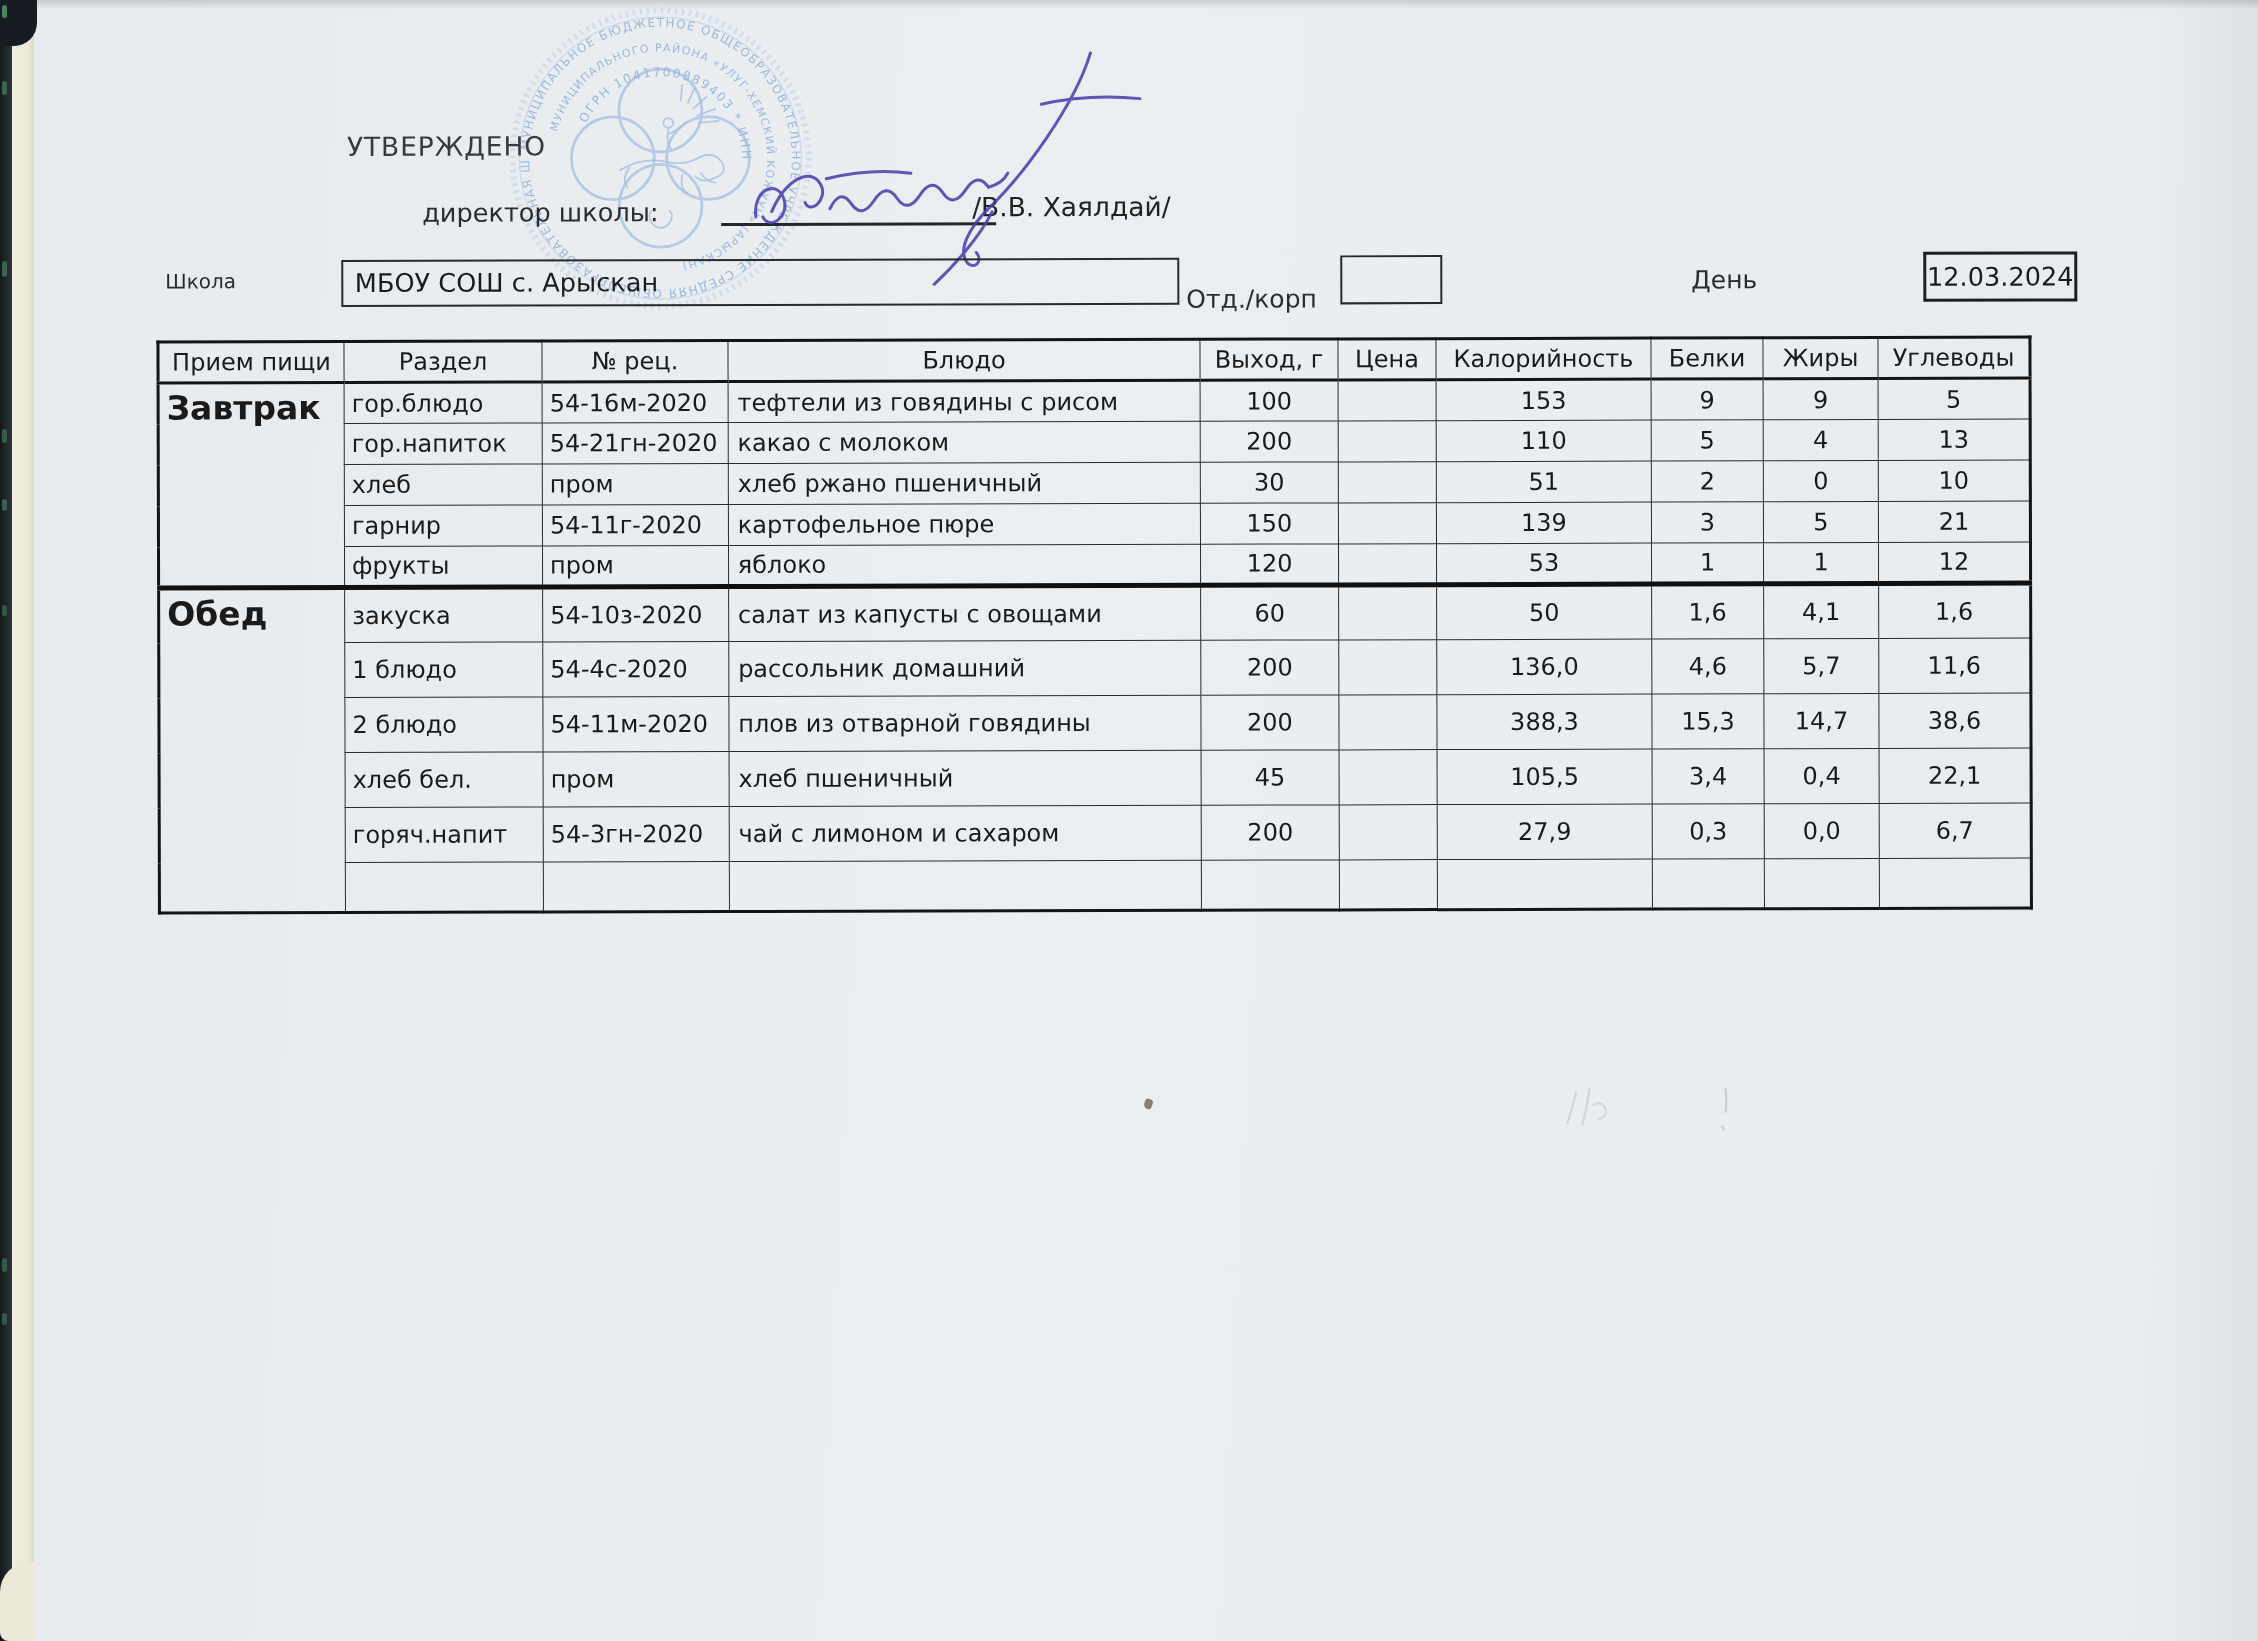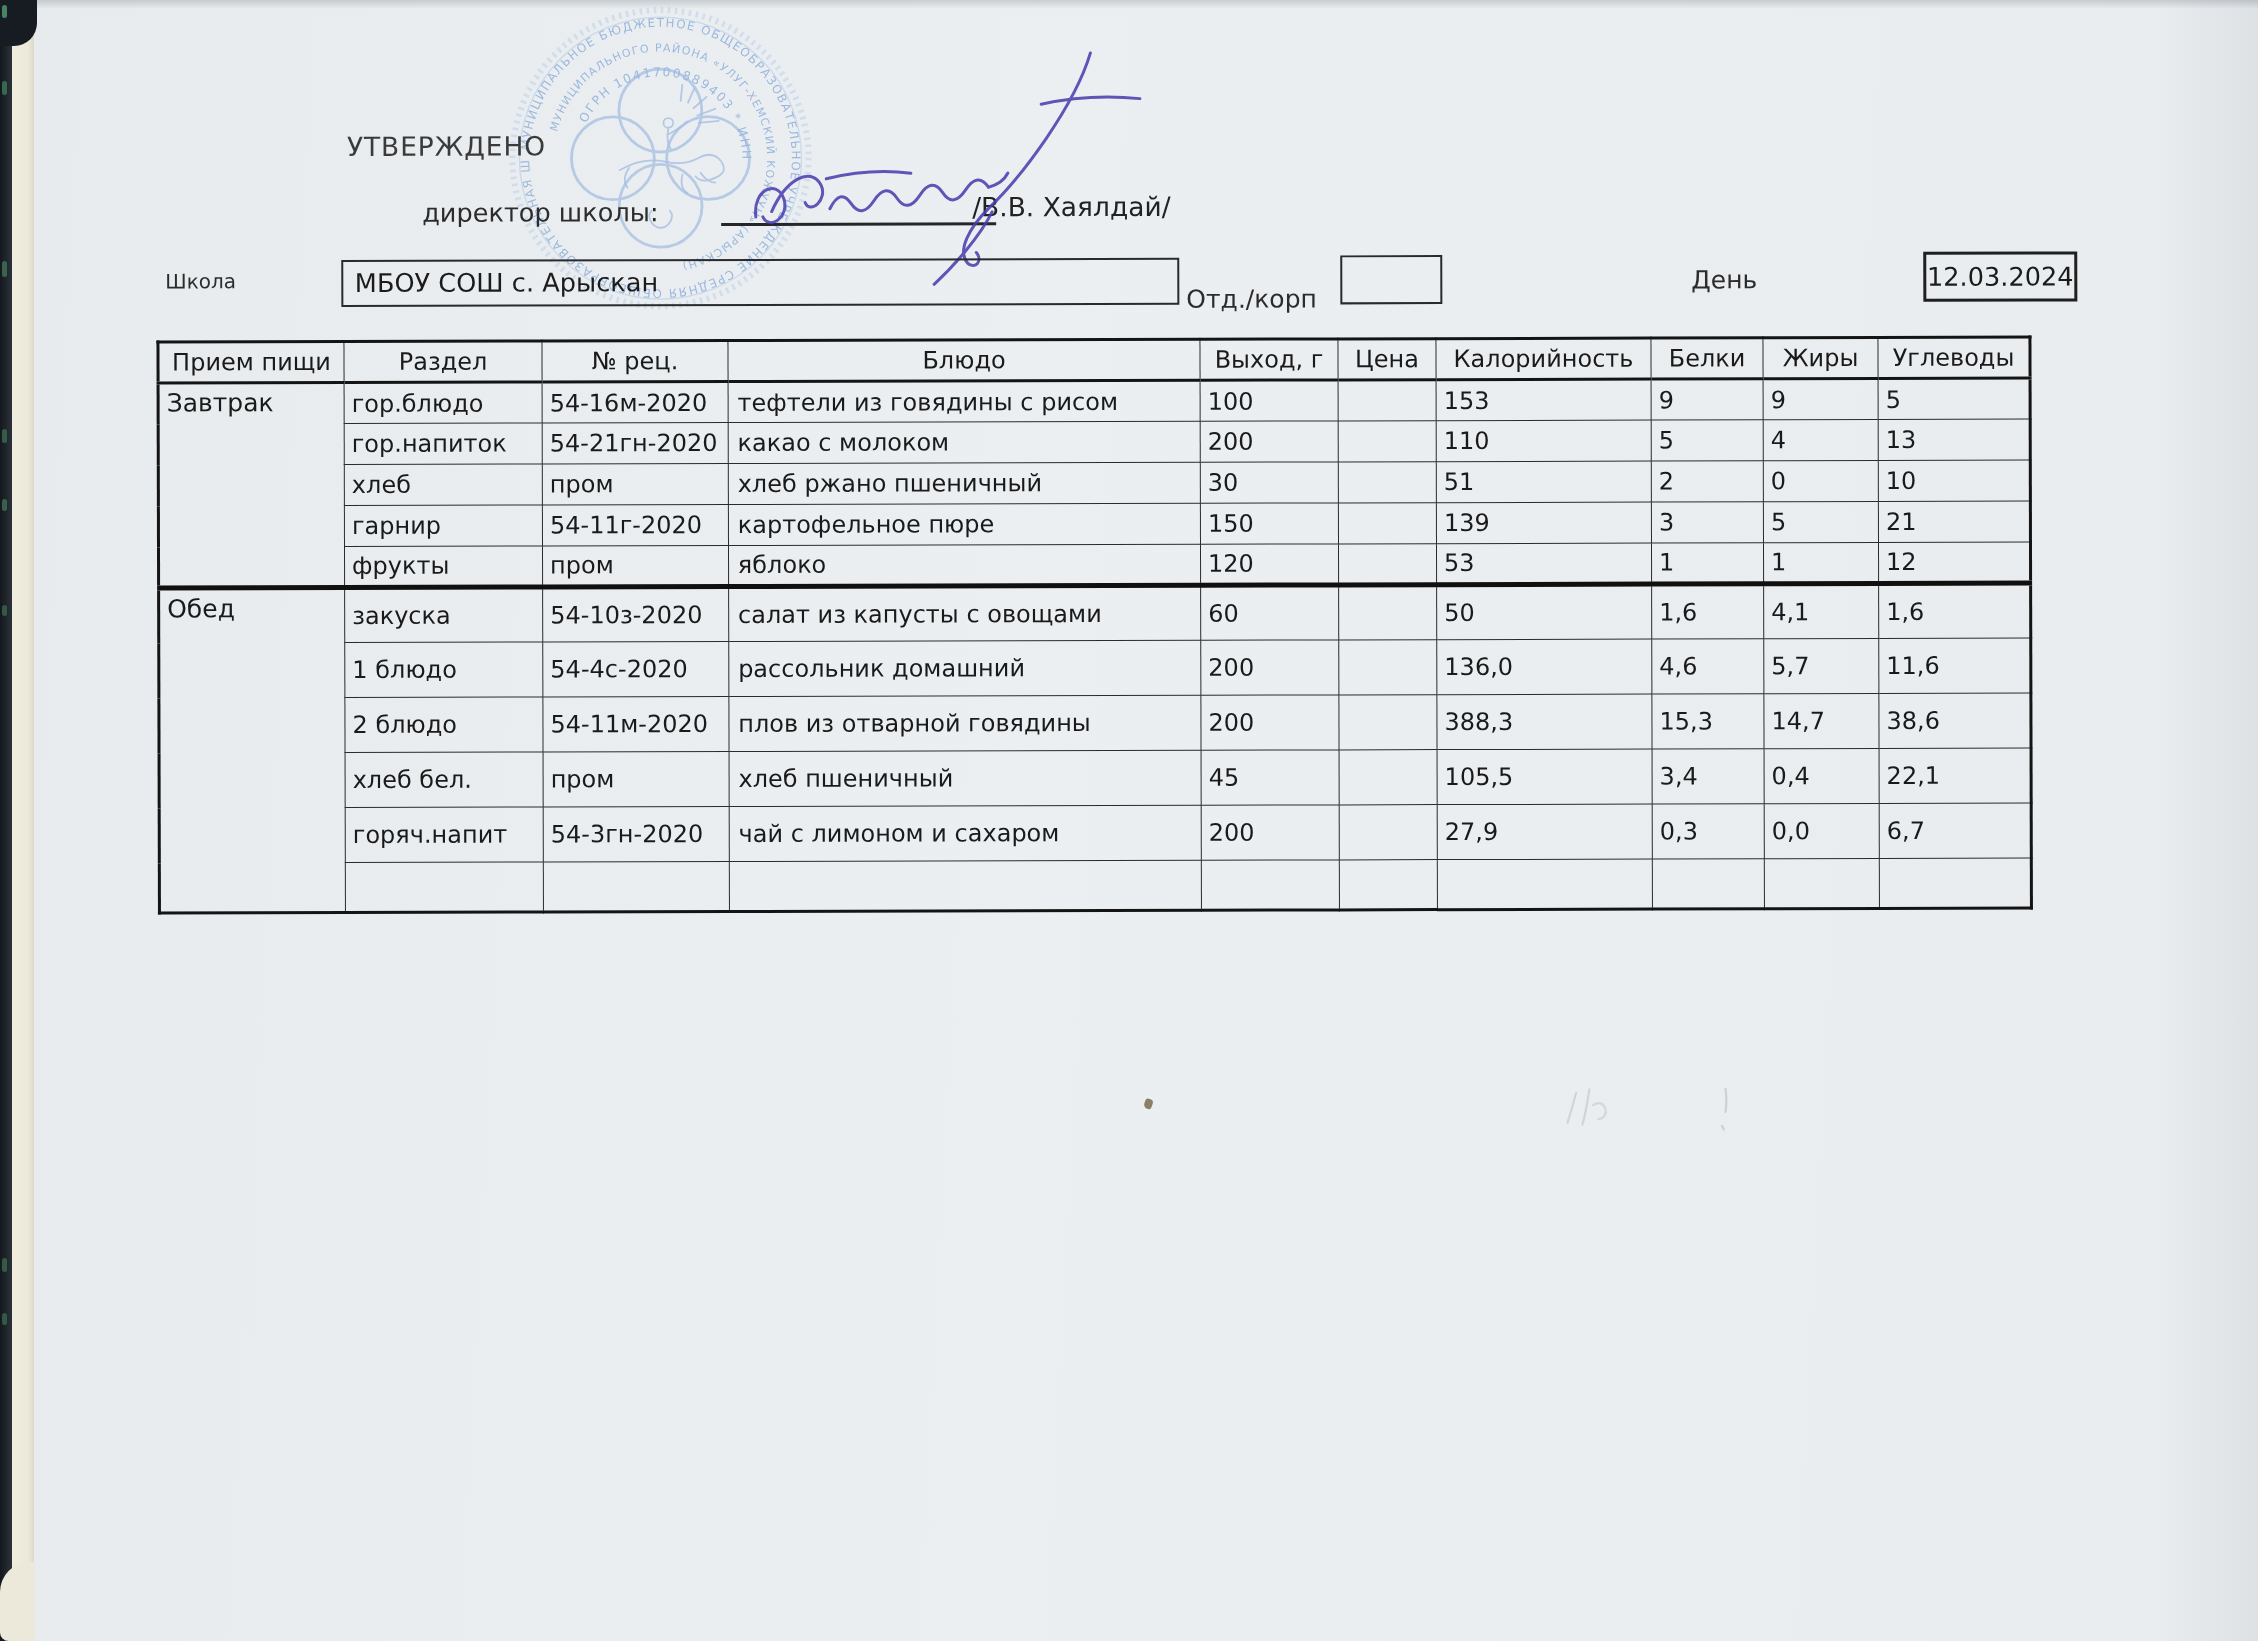--- a/index.html
+++ b/index.html
@@ -36,24 +36,24 @@
   .tablewrap{position:absolute;left:157px;top:338px;}
   table{border-collapse:collapse;table-layout:fixed;width:1872px;font-size:24px;color:#1a1a1a;
     border:3.5px solid #141414;}
   th,td{border:1.8px solid #2b2b2b;padding:0 7px;overflow:hidden;white-space:nowrap;}
   thead tr{height:41px;}
   thead th{font-weight:400;text-align:center;border-bottom:3.5px solid #141414;font-size:24px;}
   tbody.sec0 tr{height:41px;}
   tbody.sec0{border-bottom:5.3px solid #101010;}
   tbody.sec1 tr{height:55px;}
   tbody.sec1 tr.empty{height:50px;}
-  td.meal-cell{vertical-align:top;padding-top:4.4px;font-weight:400;font-size:25px;text-align:left;}
+  td.meal-cell{vertical-align:top;padding-top:4.4px;font-weight:700;font-size:33px;text-align:left;}
   td.c1,td.c2{text-align:left;}
   td.c3{text-align:left;padding-left:8.8px;}
-  td.c4,td.c6,td.c7,td.c8,td.c9{text-align:left;border-radius:19px;}
+  td.c4,td.c6,td.c7,td.c8,td.c9{text-align:center;border-radius:19px;}
   .stamp{position:absolute;left:472px;top:0px;opacity:.62;}
   .signature{position:absolute;left:732px;top:35px;opacity:.95;}
   .speck{position:absolute;left:1143px;top:1099px;width:8px;height:9.7px;background:#7a6b50;
     border-radius:2.6px 3.5px 2.6px 4.4px;transform:rotate(20deg);opacity:.85;}
   .pencil{position:absolute;left:1535px;top:1078px;opacity:.55;}
 </style>
 </head>
 <body>
 
 <div class="scan">

